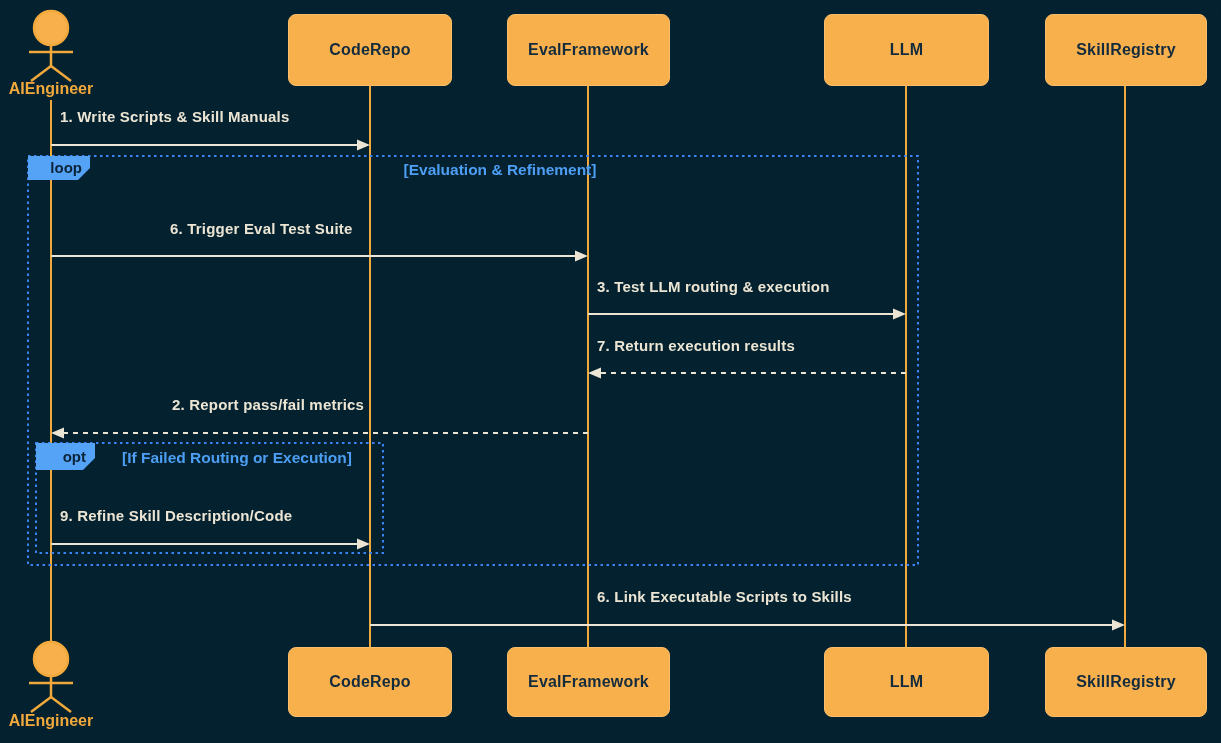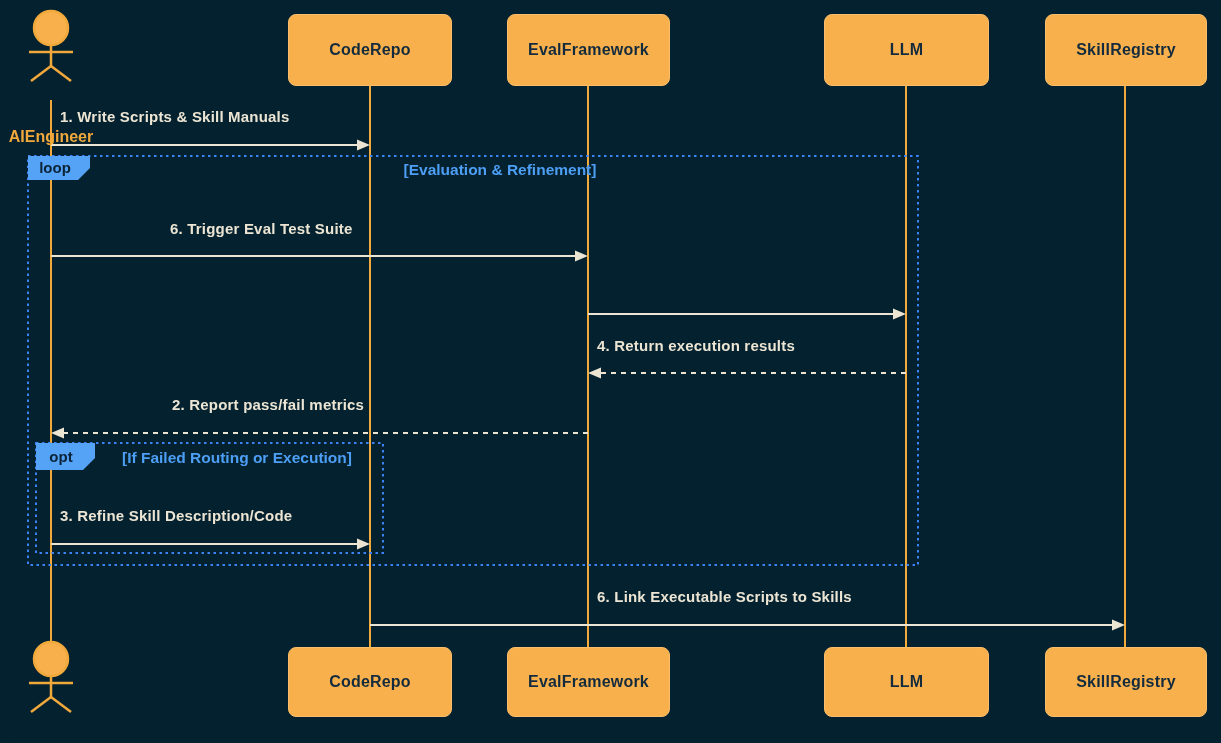--- a/index.html
+++ b/index.html
@@ -16,24 +16,24 @@
     color:#132b3d; font-weight:bold; font-size:16px; letter-spacing:.2px;
     box-sizing:border-box;
   }
   .msg {
     position:absolute; height:20px; line-height:20px; text-align:left;
     color:#ece5d4; font-size:15px; font-weight:600; letter-spacing:.2px;
     width:300px;
   }
   .actor-label {
     position:absolute; width:100px; text-align:center;
-    color:#f2a93c; font-size:16px; font-weight:bold;margin-top:48px;
+    color:#f2a93c; font-size:16px; font-weight:bold;
   }
   .tab-label {
-    position:absolute; text-align:center; color:#0c2438;
+    position:absolute; text-align:right; color:#0c2438;
     font-size:15px; font-weight:bold; line-height:22px;
   }
   .cond-label {
     position:absolute; width:300px; text-align:center; color:#4d9ff5;
     font-size:15.5px; font-weight:bold; line-height:20px;
   }
 </style>
 </head>
 <body>
 
@@ -131,18 +131,19 @@
   <div class="actor-label" style="left:1px; top:712px">AIEngineer</div>
 
   <div class="tab-label" style="left:28px; top:157px; width:54px">loop</div>
   <div class="tab-label" style="left:36px; top:446px; width:50px">opt</div>
 
   <div class="cond-label" style="left:97px; top:448px; width:280px">[If Failed Routing or Execution]</div>
   <div class="cond-label" style="left:350px; top:160px">[Evaluation &amp; Refinement]</div>
 
   <div class="msg" style="left:60px;  top:107px">1. Write Scripts &amp; Skill Manuals</div>
   <div class="msg" style="left:170px; top:219px">6. Trigger Eval Test Suite</div>
-  <div class="msg" style="left:597px; top:336px">4. Return execution results</div>
+  <div class="msg" style="left:597px; top:277px">3. Test LLM routing &amp; execution</div>
+  <div class="msg" style="left:597px; top:336px">7. Return execution results</div>
   <div class="msg" style="left:172px; top:395px">2. Report pass/fail metrics</div>
-  <div class="msg" style="left:60px;  top:506px">3. Refine Skill Description/Code</div>
+  <div class="msg" style="left:60px;  top:506px">9. Refine Skill Description/Code</div>
   <div class="msg" style="left:597px; top:587px">6. Link Executable Scripts to Skills</div>
 
 </div>
 
 </body></html>

